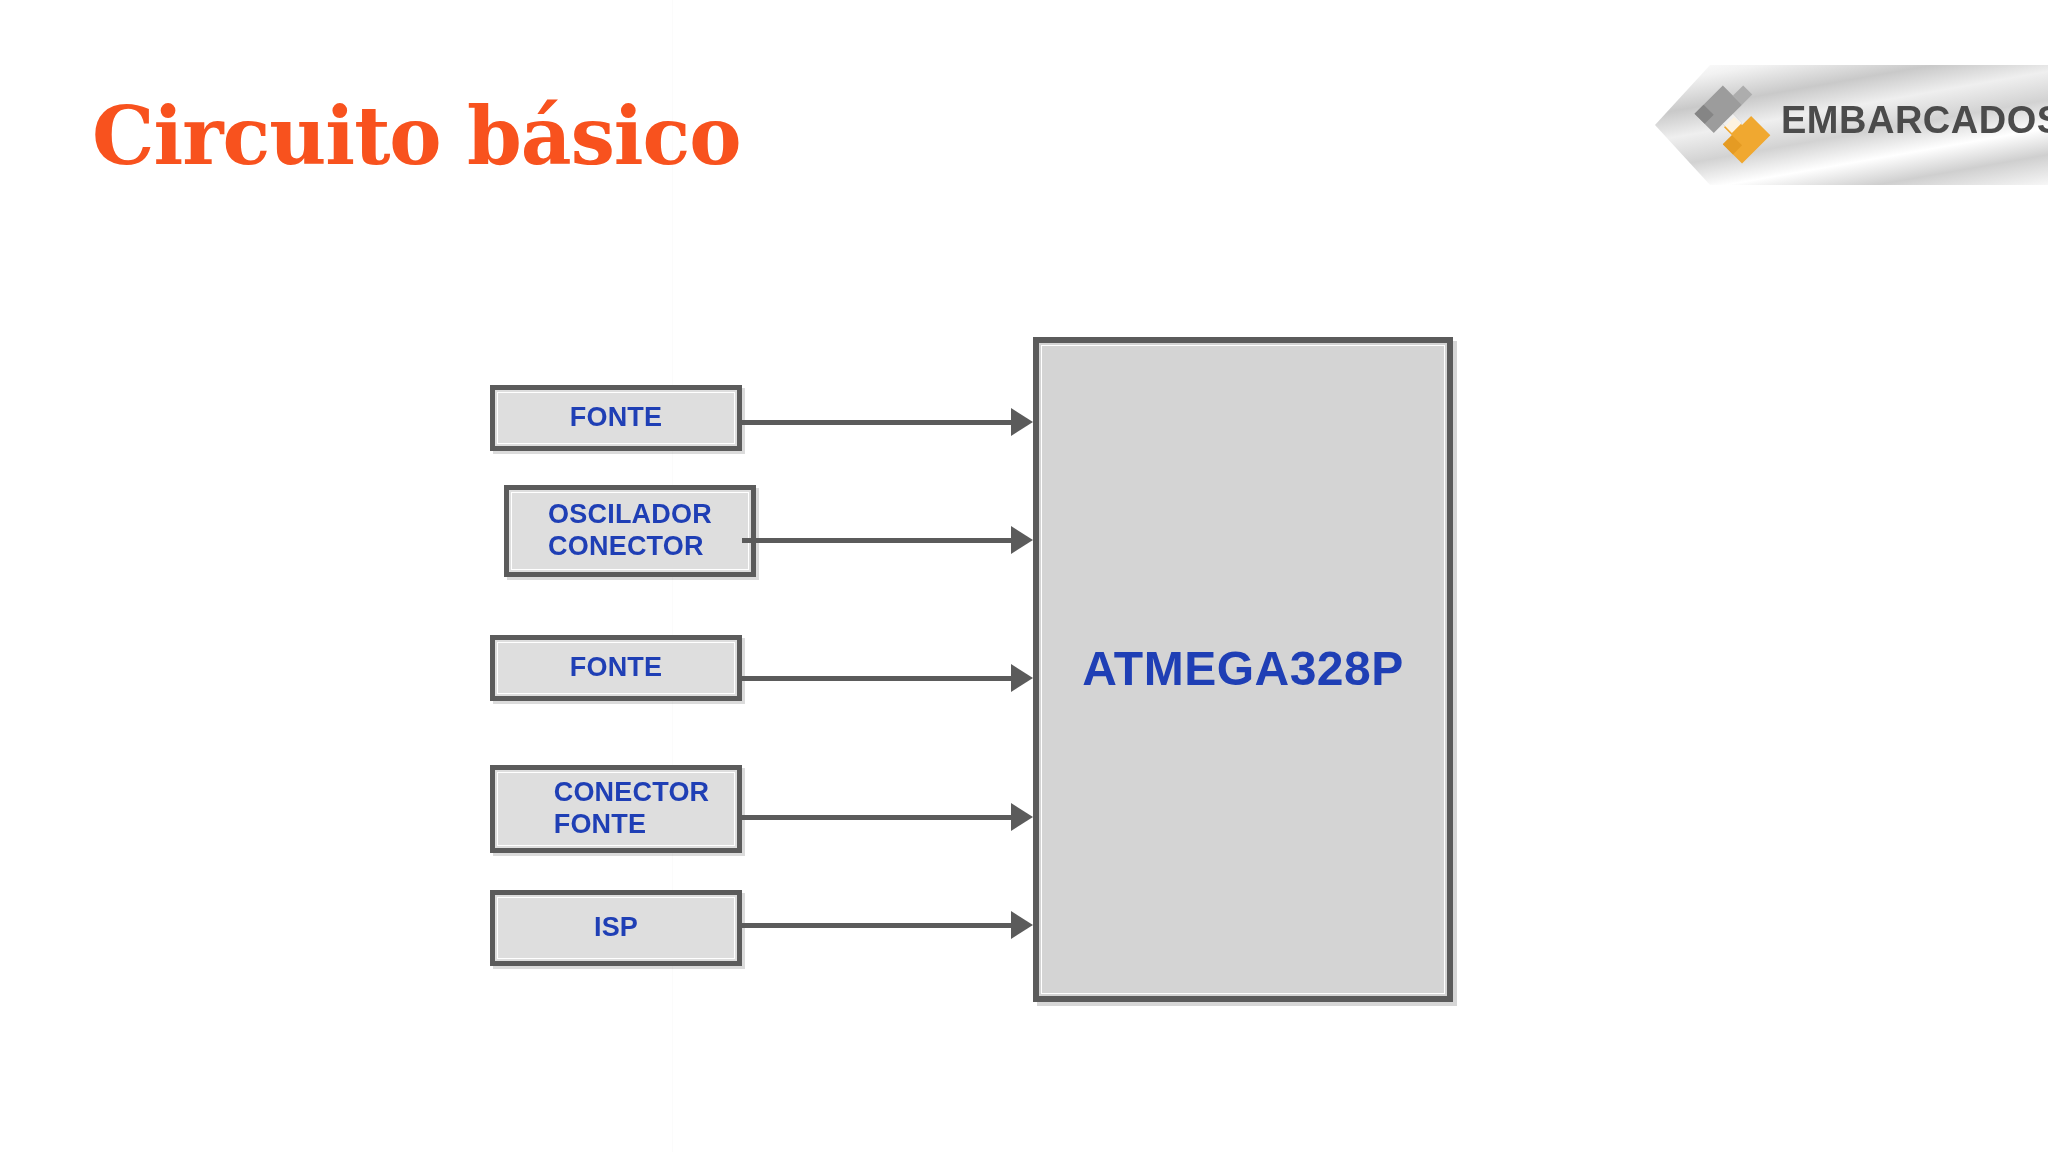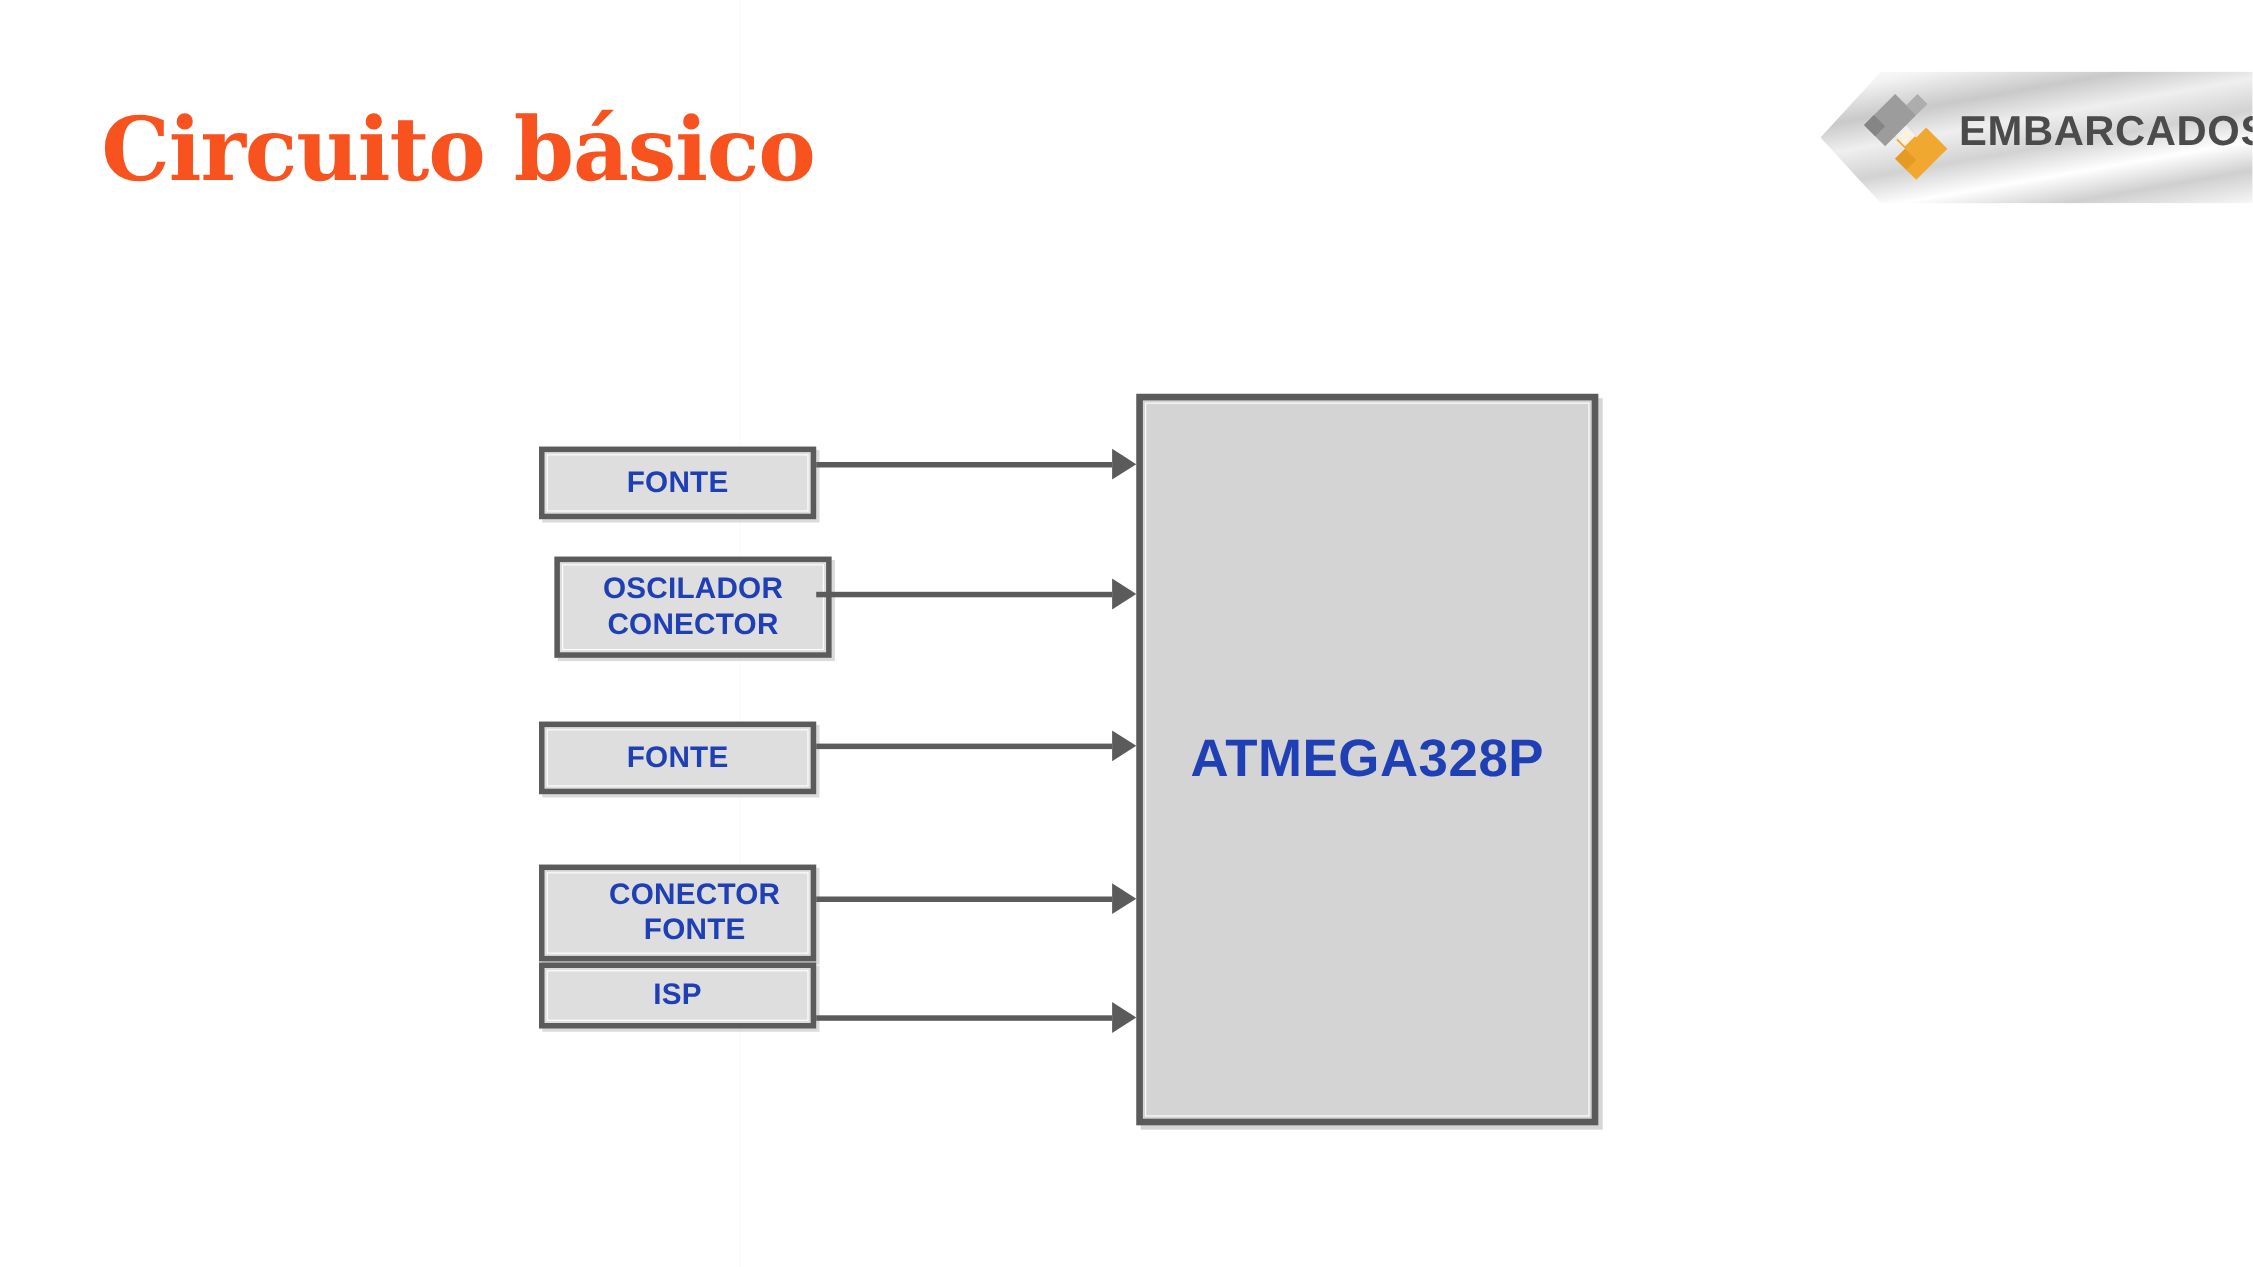--- a/index.html
+++ b/index.html
@@ -95,44 +95,43 @@
   }
 
   .blk {
     position: absolute;
     box-sizing: border-box;
     background: #dedede;
     border: 5px solid #5b5b5b;
     display: flex;
     align-items: center;
     justify-content: center;
-    text-align: center;
+    text-align: left;
     color: #1F3FB5;
     font-family: "Liberation Sans", sans-serif;
     font-weight: 700;
     font-size: 27px;
     line-height: 1.18;
     letter-spacing: 0.2px;
     box-shadow: 3px 3px 0 rgba(0,0,0,0.14);
-    margin-top: 21px;
   }
   .blk .inner-edge {
     position: absolute;
     left: 2px; top: 2px; right: 2px; bottom: 2px;
     border: 1px solid #ffffff;
     pointer-events: none;
   }
   .blk-label { position: relative; z-index: 2; }
 
   
   #blk-fonte          { left: 490px; top: 385px; width: 252px; height: 66px; }
   #blk-oscilador      { left: 504px; top: 485px; width: 252px; height: 92px; }
   #blk-reset          { left: 490px; top: 635px; width: 252px; height: 66px; }
   #blk-conector       { left: 490px; top: 765px; width: 252px; height: 88px; padding-left: 31px; }
-  #blk-isp            { left: 490px; top: 854px; width: 252px; height: 60px; }
+  #blk-isp            { left: 490px; top: 890px; width: 252px; height: 76px; }
 
   
   #blk-mcu {
     left: 1033px; top: 337px; width: 420px; height: 665px;
     background: #d4d4d4;
     border: 6px solid #5b5b5b;
     font-size: 48px;
     letter-spacing: 0.5px;
     color: #1F3FB5;
     box-shadow: 4px 4px 0 rgba(0,0,0,0.16);

